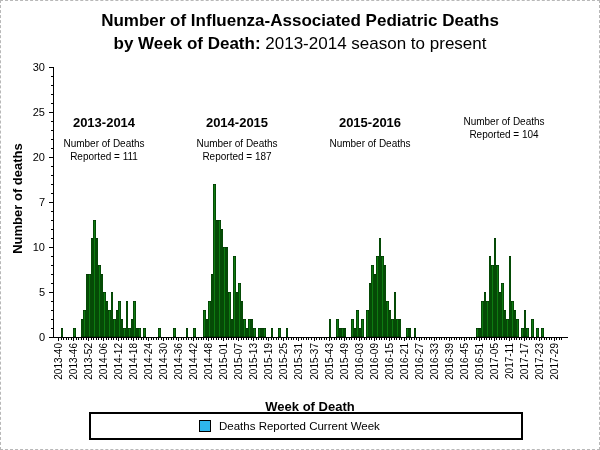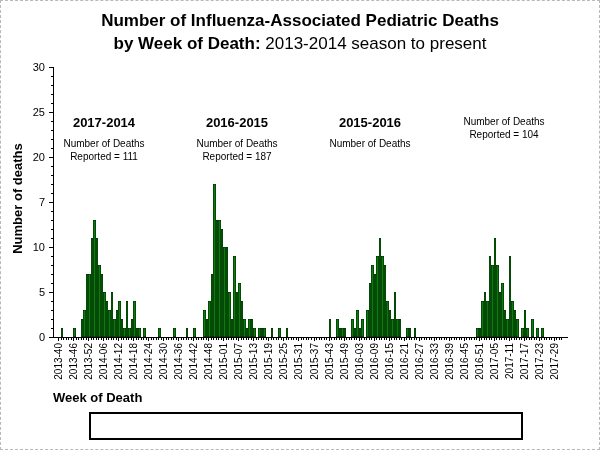--- a/index.html
+++ b/index.html
@@ -15,21 +15,21 @@
   .ytick{position:absolute;height:1px;background:#000;}
   .yticklabel{position:absolute;text-align:right;font-size:11px;width:30px;}
   .xtick{position:absolute;width:1px;background:#000;}
   .xlabel{position:absolute;width:44px;height:11px;font-size:10px;text-align:right;
           transform:rotate(-90deg);transform-origin:100% 0;white-space:nowrap;}
   .ann{position:absolute;top:114px;width:150px;text-align:center;}
   .ann .season{font-weight:bold;font-size:13px;margin-bottom:7px;}
   .ann .sub{font-size:10px;line-height:1.3;}
   .ytitle{position:absolute;left:-84px;top:190px;width:200px;text-align:center;
           transform:rotate(-90deg);font-weight:bold;font-size:13px;}
-  .xtitle{position:absolute;left:52px;top:389px;width:514px;text-align:left;
+  .xtitle{position:absolute;left:52px;top:398px;width:514px;text-align:center;
           font-weight:bold;font-size:13px;}
   .legend{position:absolute;left:88px;top:411px;width:430px;height:24px;
           border:2px solid #000;display:flex;align-items:center;background:#fff;}
   .legend .item{display:flex;align-items:center;}
   .legend .sw{width:10px;height:10px;border:1px solid #000;box-sizing:content-box;}
   .legend .lab{font-size:11.5px;margin-left:8px;white-space:nowrap;}
   .it1{margin-left:14px;}
   .it2{margin-left:108px;}
 </style>
 </head>
@@ -423,28 +423,28 @@
       <div class="xtick" style="left: 494.97px; top: 270px; height: 3px;"></div>
       <div class="xtick" style="left: 497.475px; top: 270px; height: 3px;"></div>
       <div class="xtick" style="left: 499.98px; top: 270px; height: 4px;"></div>
       <div class="xlabel" style="left: 450.98px; top: 276px;">2017-29</div>
       <div class="xtick" style="left: 502.485px; top: 270px; height: 3px;"></div>
       <div class="xtick" style="left: 504.99px; top: 270px; height: 3px;"></div>
       <div class="xtick" style="left: 507.495px; top: 270px; height: 3px;"></div>
     </div>
 
   <div class="ann" style="left:28px">
-    <div class="season">2017-2014</div>
+    <div class="season">2013-2014</div>
     <div class="sub">
       <div>Number of Deaths</div>
       <div>Reported = 111</div>
     </div>
   </div>
   <div class="ann" style="left:161px">
-    <div class="season">2016-2015</div>
+    <div class="season">2014-2015</div>
     <div class="sub">
       <div>Number of Deaths</div>
       <div>Reported = 187</div>
     </div>
   </div>
   <div class="ann" style="left:294px">
     <div class="season">2015-2016</div>
     <div class="sub">
       <div>Number of Deaths</div>
     </div>
@@ -452,15 +452,19 @@
   <div class="ann" style="left:428px">
     <div class="sub">
       <div>Number of Deaths</div>
       <div>Reported = 104</div>
     </div>
   </div>
 
   <div class="xtitle">Week of Death</div>
 
   <div class="legend">
+    <div class="item it2">
+      <span class="sw" id="sw1" style="background: rgb(46, 183, 236);"></span>
+      <span class="lab">Deaths Reported Current Week</span>
+    </div>
   </div>
 
 </div>
 
 </body></html>

